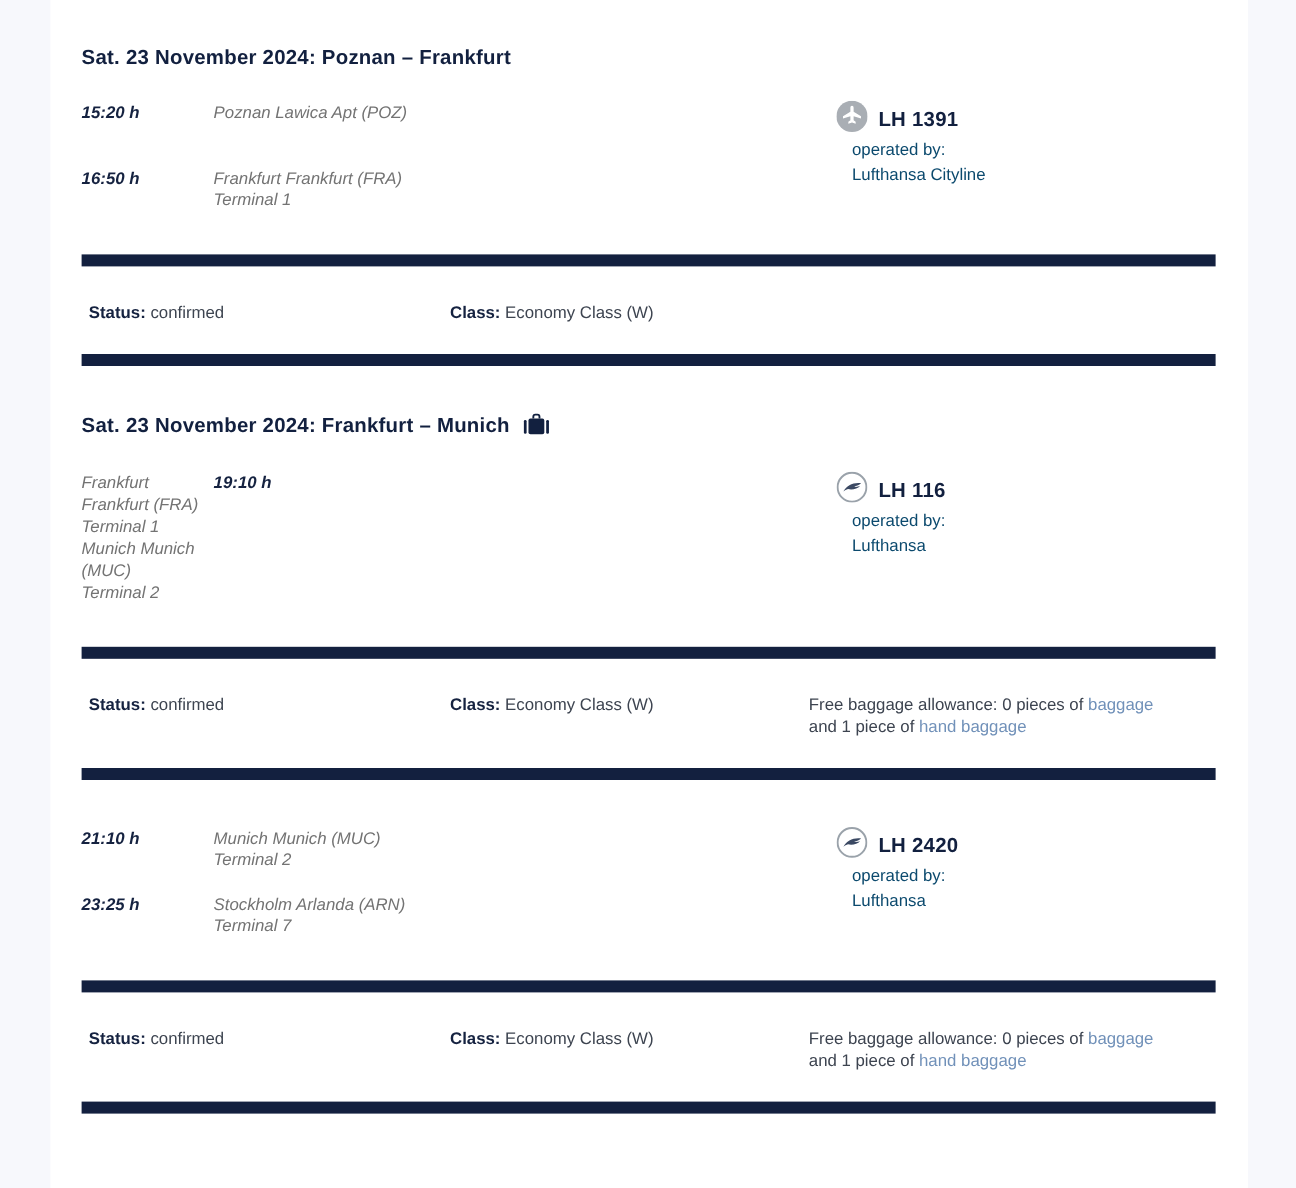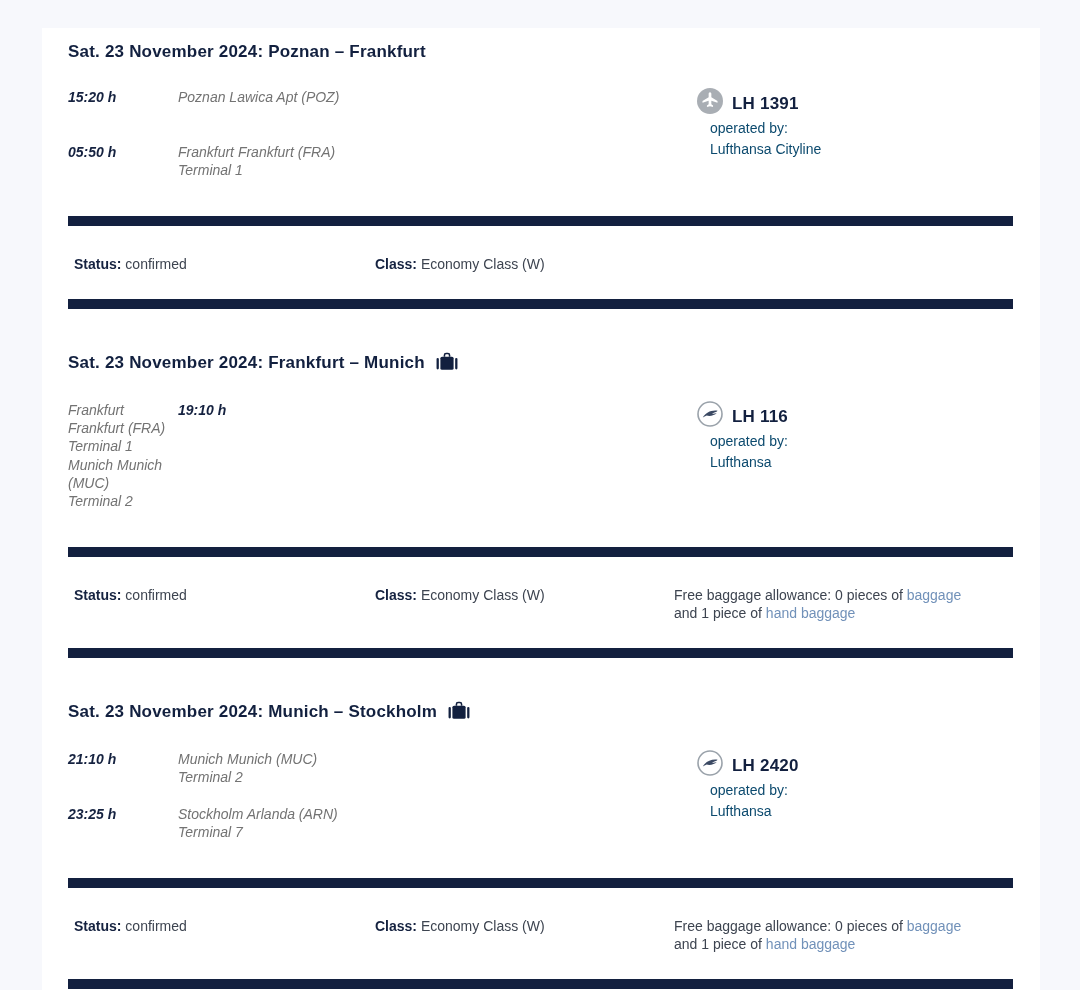--- a/index.html
+++ b/index.html
@@ -12,21 +12,21 @@
     background: #f7f8fc;
     overflow: hidden;
   }
   .card {
     margin-left: 42px;
     width: 998px;
     min-height: 990px;
     background: #ffffff;
     padding: 0 27px 10px 26px;
   }
-  .segment { padding-top: 15px; margin-top: 28px; }
+  .segment { padding-top: 39px; }
   .segment-title {
     font-size: 17px;
     line-height: 18px;
     font-weight: 700;
     color: #12203f;
     letter-spacing: 0.2px;
     margin-bottom: 27px;
     display: flex;
     align-items: center;
   }
@@ -105,21 +105,21 @@
 
     </h2>
 
     <div class="flight-block">
       <div class="legs">
         <div class="leg-time dep-cell">15:20 h</div>
         <div class="leg-place dep-cell">
           <div>Poznan Lawica Apt (POZ)</div>
           <div></div>
         </div>
-        <div class="leg-time">05:50 h</div>
+        <div class="leg-time">16:50 h</div>
         <div class="leg-place">
           <div>Frankfurt Frankfurt (FRA)</div>
           <div>Terminal 1</div>
         </div>
       </div>
 
       <div class="flight-info">
         <div class="flight-head">
           <span class="flight-icon">
             <svg width="26" height="26" viewBox="0 0 26 26">
@@ -215,31 +215,20 @@
         <span>Free baggage allowance: 0 pieces of </span><a class="text-link">baggage</a><span> and 1 piece of </span><a class="text-link">hand baggage</a>
       </div>
     </div>
 
     <div class="divider-bar"></div>
 
   </section>
 
   <section class="segment">
 
-    <h2 class="segment-title">
-      <span>Sat. 23 November 2024: Munich – Stockholm</span>
-      <span class="title-baggage-icon">
-        <svg width="22" height="22" viewBox="0 0 24 24">
-          <rect x="0.6" y="7.6" width="2.5" height="12.6" rx="1.25" fill="#12203f"></rect>
-          <rect x="20.9" y="7.6" width="2.5" height="12.6" rx="1.25" fill="#12203f"></rect>
-          <rect x="4.8" y="6.2" width="14.4" height="14.3" rx="1.8" fill="#12203f"></rect>
-          <path d="M9.2 6.2 V4.6 a1.8 1.8 0 0 1 1.8 -1.8 h2 a1.8 1.8 0 0 1 1.8 1.8 V6.2" fill="none" stroke="#12203f" stroke-width="1.7"></path>
-        </svg>
-      </span>
-    </h2>
 
     <div class="flight-block">
       <div class="legs">
         <div class="leg-time dep-cell">21:10 h</div>
         <div class="leg-place dep-cell">
           <div>Munich Munich (MUC)</div>
           <div>Terminal 2</div>
         </div>
         <div class="leg-time">23:25 h</div>
         <div class="leg-place">

